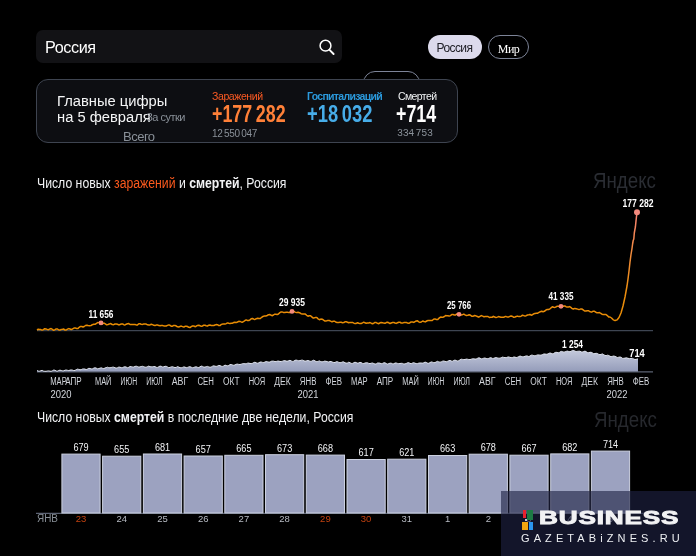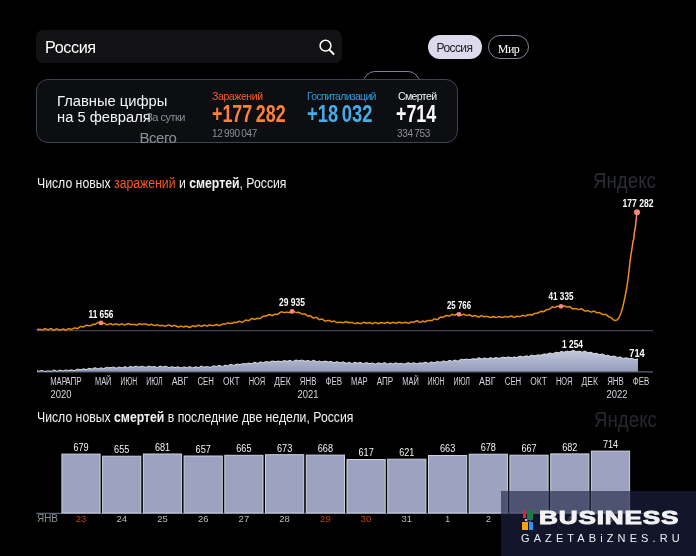--- a/index.html
+++ b/index.html
@@ -11,29 +11,29 @@
 <svg class="abs" style="left:316px;top:36px" width="22" height="22" viewBox="0 0 22 22" fill="none">
 <circle cx="9.5" cy="9.7" r="5.4" stroke="#fff" stroke-width="1.5"></circle>
 <line x1="13.5" y1="13.8" x2="17.6" y2="18" stroke="#fff" stroke-width="1.9" stroke-linecap="round"></line>
 </svg>
 <div class="abs" style="left:363px;top:34.5px;width:57px;height:24.5px;border:1px solid #7d8498;border-radius:12.5px;color:#fff;font-size:12px;letter-spacing:-0.6px;line-height:27.5px;text-align:center;margin-top:36px;">Москва</div>
 <div class="abs" style="left:427.5px;top:34.5px;width:54px;height:24.5px;background:#dcdaec;border-radius:12.5px;color:#202027;font-size:12px;letter-spacing:-0.6px;line-height:27.5px;text-align:center;">Россия</div>
 <div class="abs" style="left:488px;top:34.5px;width:41px;height:24.5px;border:1px solid #7d8498;border-radius:12.5px;color:#fff;font-size:12px;letter-spacing:-0.6px;line-height:27.5px;text-align:center;font-family:Liberation Serif, serif;">Мир</div>
 <div class="abs" style="left:36px;top:79px;width:422px;height:64px;background:#0d0e12;border:1px solid #3e4450;border-radius:12px;"></div>
 <div class="abs sx" style="left:57px;top:93px;font-size:15.5px;line-height:16px;color:#f5f6f7;transform:scaleX(0.95);">Главные цифры<br>на 5 февраля</div>
 <div class="abs" style="left:123px;top:111px;width:62px;text-align:right;font-size:11px;letter-spacing:-0.5px;color:#899098;">За сутки</div>
-<div class="abs" style="left:123px;top:129.3px;width:70px;text-align:center;font-size:15px;letter-spacing:-0.5px;color:#899098;">Всего</div>
+<div class="abs" style="left:123px;top:129.3px;width:70px;text-align:left;font-size:13px;letter-spacing:-0.5px;color:#899098;">Всего</div>
 <div class="abs sx" style="left:212px;top:90px;font-size:10.5px;letter-spacing:-0.4px;color:#fc5a23;">Заражений</div>
 <div class="abs sx" style="left:212px;top:101px;font-size:23.5px;font-weight:bold;color:#ff8038;transform:scaleX(0.76);">+177 282</div>
-<div class="abs sx" style="left:212px;top:127.5px;font-size:10px;letter-spacing:-0.35px;color:#899098;">12 990 047</div>
-<div class="abs sx" style="left:307px;top:90px;font-size:10.5px;letter-spacing:-0.7px;color:#2b9add;">Госпитализаций</div>
+<div class="abs sx" style="left:212px;top:127.5px;font-size:10px;letter-spacing:-0.35px;color:#899098;">12 550 047</div>
+<div class="abs sx" style="left:307px;top:90px;font-size:10.5px;letter-spacing:-0.7px;color:#2b9add;font-weight:bold;">Госпитализаций</div>
 <div class="abs sx" style="left:307px;top:101px;font-size:23.5px;font-weight:bold;color:#47ade9;transform:scaleX(0.78);">+18 032</div>
 <div class="abs sx" style="left:398px;top:90px;font-size:10.5px;letter-spacing:-0.6px;color:#f0f2f4;">Смертей</div>
 <div class="abs sx" style="left:396px;top:101px;font-size:23.5px;font-weight:bold;color:#fff;transform:scaleX(0.76);">+714</div>
-<div class="abs sx" style="left:397px;top:127.5px;font-size:10px;letter-spacing:-0.35px;color:#899098;">334 753</div>
+<div class="abs sx" style="left:397px;top:127.5px;font-size:10px;letter-spacing:-0.35px;color:#899098;font-family:Liberation Mono, monospace;">334 753</div>
 <div class="abs sx" style="left:37px;top:173.9px;font-size:15.5px;color:#f2f3f5;transform:scaleX(0.79);">Число новых <span style="color:#fc5a1e">заражений</span> и <b>смертей</b>, Россия</div>
 <div class="abs sx" style="left:593px;top:167.5px;font-size:22px;color:#2a2d33;transform:scaleX(0.85);">Яндекс</div>
 <svg class="abs" style="left:0;top:0;will-change:transform" width="696" height="556" viewBox="0 0 696 556">
 <defs>
 <linearGradient id="lg" x1="0" y1="212" x2="0" y2="331" gradientUnits="userSpaceOnUse">
 <stop offset="0" stop-color="#f98273"></stop>
         <stop offset="0.35" stop-color="#f18b3c"></stop>
 <stop offset="0.65" stop-color="#ec8d10"></stop>
         <stop offset="1" stop-color="#e78c00"></stop>
 </linearGradient>

